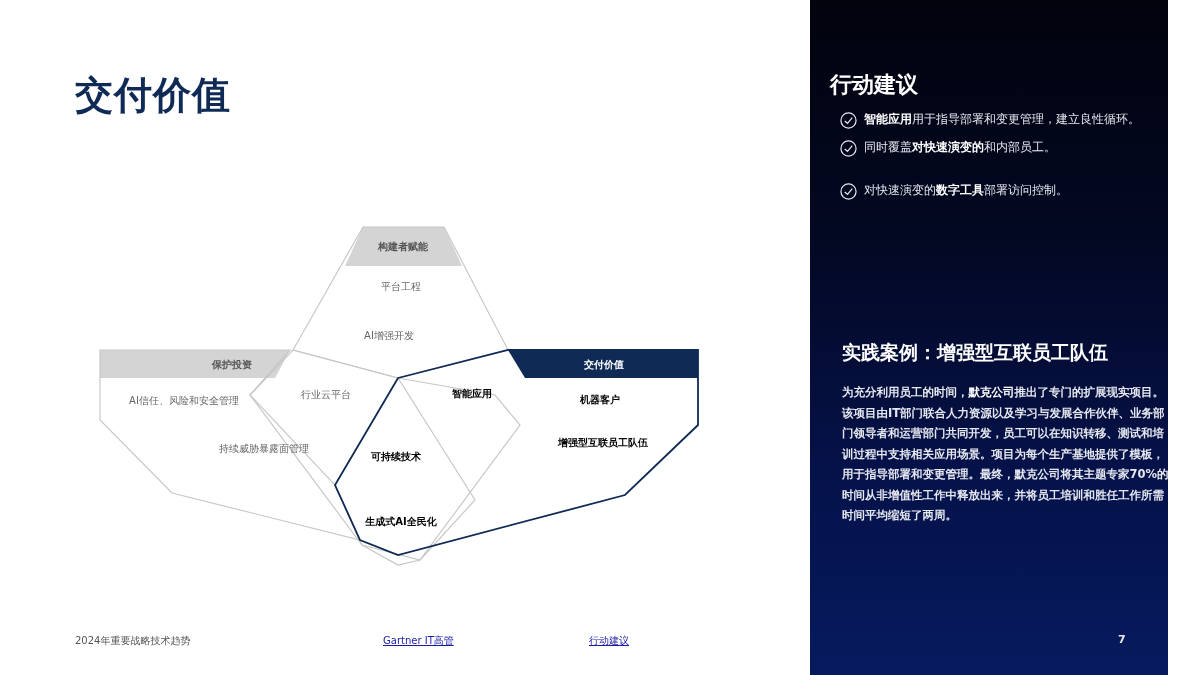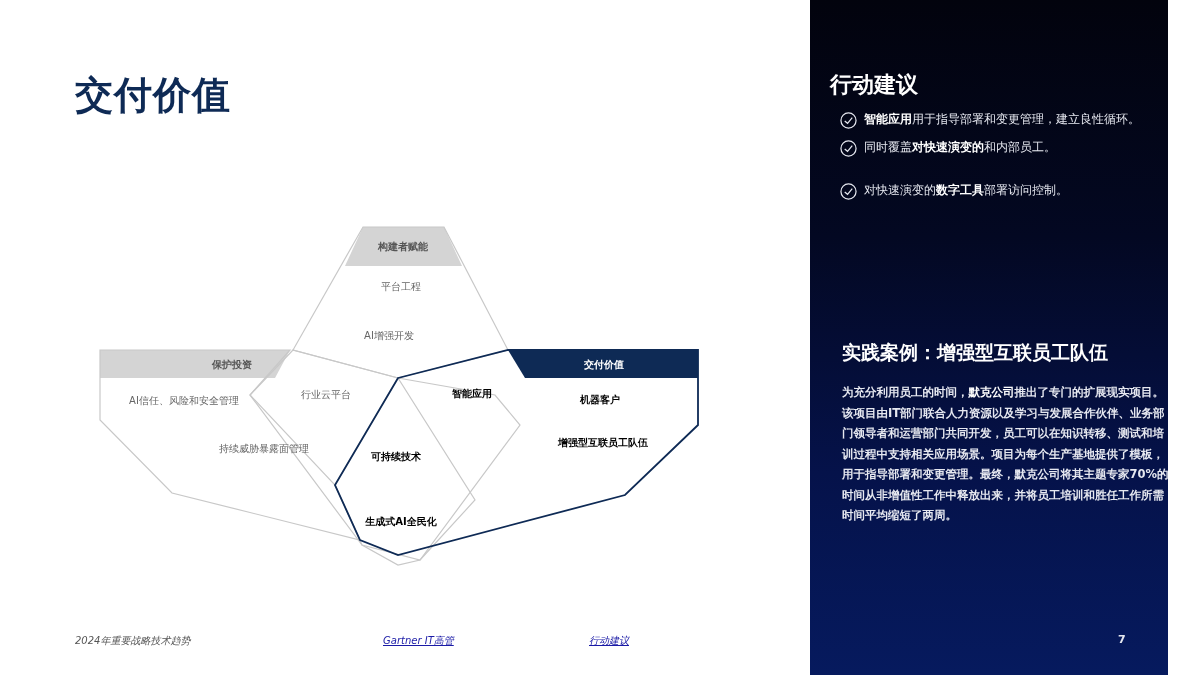--- a/index.html
+++ b/index.html
@@ -12,21 +12,21 @@
 
   .diagram { position: absolute; left: 0; top: 0; width: 810px; height: 523px; }
   .diagram svg { position: absolute; left: 0; top: 0; }
 
   .dlabel { position: absolute; font-size: 10px; white-space: nowrap; transform: translateX(-50%); }
   .dlabel.gray { color: #666666; }
   .dlabel.hdr-gray { color: #555555; font-weight: bold; }
   .dlabel.bold { color: #000000; font-weight: bold; }
   .dlabel.hdr-white { color: #ffffff; font-weight: bold; }
 
-  .footer { position: absolute; top: 634px; font-size: 10px; font-style: italic; }
+  .footer { position: absolute; top: 634px; font-size: 10px; }
   .footer-left { left: 75px; color: #555555; }
   .footer-link { color: #1a1aa6; text-decoration: underline; cursor: pointer; }
 
   .right { position: absolute; left: 810px; top: 0; width: 358px; height: 675px;
            background: linear-gradient(180deg, #02030d 0%, #030822 35%, #05124a 70%, #061a5e 100%); color: #ffffff; }
   .act-title { position: absolute; left: 20px; top: 70px; font-size: 22px; font-weight: bold; color: #ffffff; }
   .act-list { position: absolute; left: 30px; top: 110px; width: 330px; list-style: none; }
   .act-item { position: relative; padding-left: 24px; font-size: 12px; line-height: 19px; color: #e6e8f0; }
   .act-item .chk { position: absolute; left: 0; top: 2px; width: 17px; height: 17px; }
   .act-item b { color: #ffffff; }

